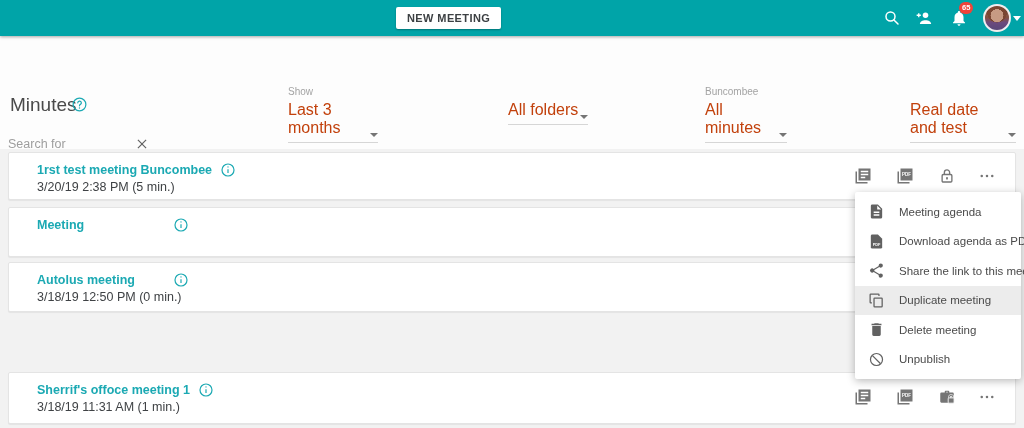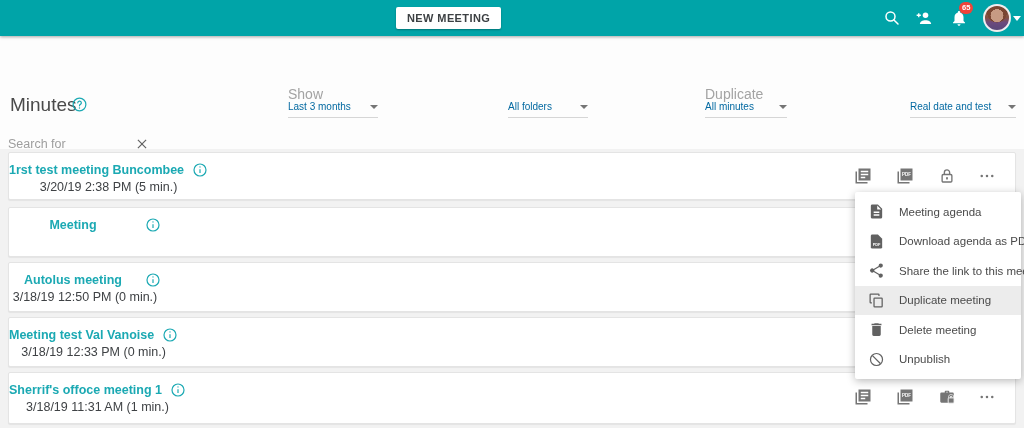--- a/index.html
+++ b/index.html
@@ -29,38 +29,38 @@
     background:#ef4339; border-radius:7px; color:#fff; font-size:7.5px; font-weight:bold;
     line-height:12px; text-align:center; padding:0 3px; z-index:21; }
 
   
   .top-section { position:absolute; left:0; top:36px; width:1024px; height:113px; background:#fdfdfd; }
   .page-title { position:absolute; left:10px; top:58px; font-size:19px; color:#4a4a4a; }
   .help-ic { position:absolute; left:71px; top:60px; width:17px; height:17px; cursor:pointer; }
   .help-ic svg { width:17px; height:17px; display:block; }
 
   
-  .fl-label { position:absolute; font-size:14px; color:#a3a3a3; }
-  .fl-select { position:absolute; font-size:10px; color:#0369a1; border-bottom:1px solid #d6d6d6;
-    padding:2px 0 5px 0; cursor:pointer; display:flex; align-items:center; }
+  .fl-label { position:absolute; font-size:10px; color:#a3a3a3; }
+  .fl-select { position:absolute; font-size:16px; color:#c2410c; border-bottom:1px solid #d6d6d6;
+    padding:2px 0 5px 0; cursor:pointer; display:flex; align-items:flex-end; }
   .fl-caret { width:0; height:0; border-left:4px solid transparent; border-right:4px solid transparent;
     border-top:4.5px solid #757575; margin-left:auto; }
   .search-input { position:absolute; left:8px; top:99px; width:118px; border:none;
     border-bottom:1px solid #ddd; background:transparent; font-size:12.5px; color:#3f4245;
     padding:2px 0 6px 0; outline:none; font-family:"Liberation Sans",sans-serif; }
   .search-input::placeholder { color:#9e9e9e; }
   .clear-x { position:absolute; left:135px; top:101px; width:14px; height:14px; cursor:pointer; }
   .clear-x svg { width:14px; height:14px; display:block; }
 
   
   .card { position:absolute; left:8px; width:1008px; height:50px; background:#fff;
     border:1px solid #e4e4e4; border-radius:2px; box-shadow:0 1px 1px rgba(0,0,0,.06); }
   .m-title { display:inline-block; min-width:128px; font-size:12.5px; font-weight:bold;
     color:#1ba9b3; cursor:pointer; vertical-align:middle; }
-  .row-text { position:absolute; left:0; top:7px;text-align:center; }
+  .row-text { position:absolute; left:28px; top:7px; }
   .info-ic { display:inline-block; width:16px; height:16px; margin-left:8px; cursor:pointer; vertical-align:middle; }
   .info-ic svg { width:16px; height:16px; display:block; }
   .m-date { font-size:12.5px; color:#3f4245; margin-top:2px; }
   .row-actions { position:absolute; top:15px; height:18px; }
   .act-ic { position:absolute; width:18px; height:18px; cursor:pointer; }
   .act-ic svg { width:18px; height:18px; display:block; }
 
   
   .ctx-menu { position:absolute; left:855px; top:192px; width:166px; background:#fff;
     border-radius:2px; box-shadow:0 2px 8px rgba(0,0,0,.28); padding:5px 0; z-index:15; }
@@ -127,21 +127,21 @@
     <span class="fl-select" style="left:288px; top:63px; width:90px">
       <span>Last 3 months</span>
       <span class="fl-caret"></span>
     </span>
 
     <span class="fl-select" style="left:508px; top:63px; width:80px">
       <span>All folders</span>
       <span class="fl-caret"></span>
     </span>
 
-    <span class="fl-label" style="left:705px; top:50px">Duplicate</span>
+    <span class="fl-label" style="left:705px; top:50px">Buncombee</span>
     <span class="fl-select" style="left:705px; top:63px; width:82px">
       <span>All minutes</span>
       <span class="fl-caret"></span>
     </span>
 
     <span class="fl-select" style="left:910px; top:63px; width:106px">
       <span>Real date and test</span>
       <span class="fl-caret"></span>
     </span>
   </div>
@@ -200,30 +200,20 @@
     <div class="row-text">
       <span class="m-title">Autolus meeting</span><span class="info-ic"><svg viewBox="0 0 24 24">
             <circle cx="12" cy="12" r="9" fill="none" stroke="#1ba9b3" stroke-width="1.8"></circle>
             <line x1="12" y1="10.8" x2="12" y2="16.6" stroke="#1ba9b3" stroke-width="1.8"></line>
             <circle cx="12" cy="7.4" r="1" fill="#1ba9b3"></circle>
           </svg></span>
       <div class="m-date">3/18/19 12:50 PM (0 min.)</div>
     </div>
   </div>
 
-  <div class="card" style="top:317px">
-    <div class="row-text">
-      <span class="m-title">Meeting test Val Vanoise</span><span class="info-ic"><svg viewBox="0 0 24 24">
-            <circle cx="12" cy="12" r="9" fill="none" stroke="#1ba9b3" stroke-width="1.8"></circle>
-            <line x1="12" y1="10.8" x2="12" y2="16.6" stroke="#1ba9b3" stroke-width="1.8"></line>
-            <circle cx="12" cy="7.4" r="1" fill="#1ba9b3"></circle>
-          </svg></span>
-      <div class="m-date">3/18/19 12:33 PM (0 min.)</div>
-    </div>
-  </div>
 
   <div class="card" style="top:372px; height:52px">
     <div class="row-text">
       <span class="m-title">Sherrif's offoce meeting 1</span><span class="info-ic"><svg viewBox="0 0 24 24">
             <circle cx="12" cy="12" r="9" fill="none" stroke="#1ba9b3" stroke-width="1.8"></circle>
             <line x1="12" y1="10.8" x2="12" y2="16.6" stroke="#1ba9b3" stroke-width="1.8"></line>
             <circle cx="12" cy="7.4" r="1" fill="#1ba9b3"></circle>
           </svg></span>
       <div class="m-date">3/18/19 11:31 AM (1 min.)</div>
     </div>

